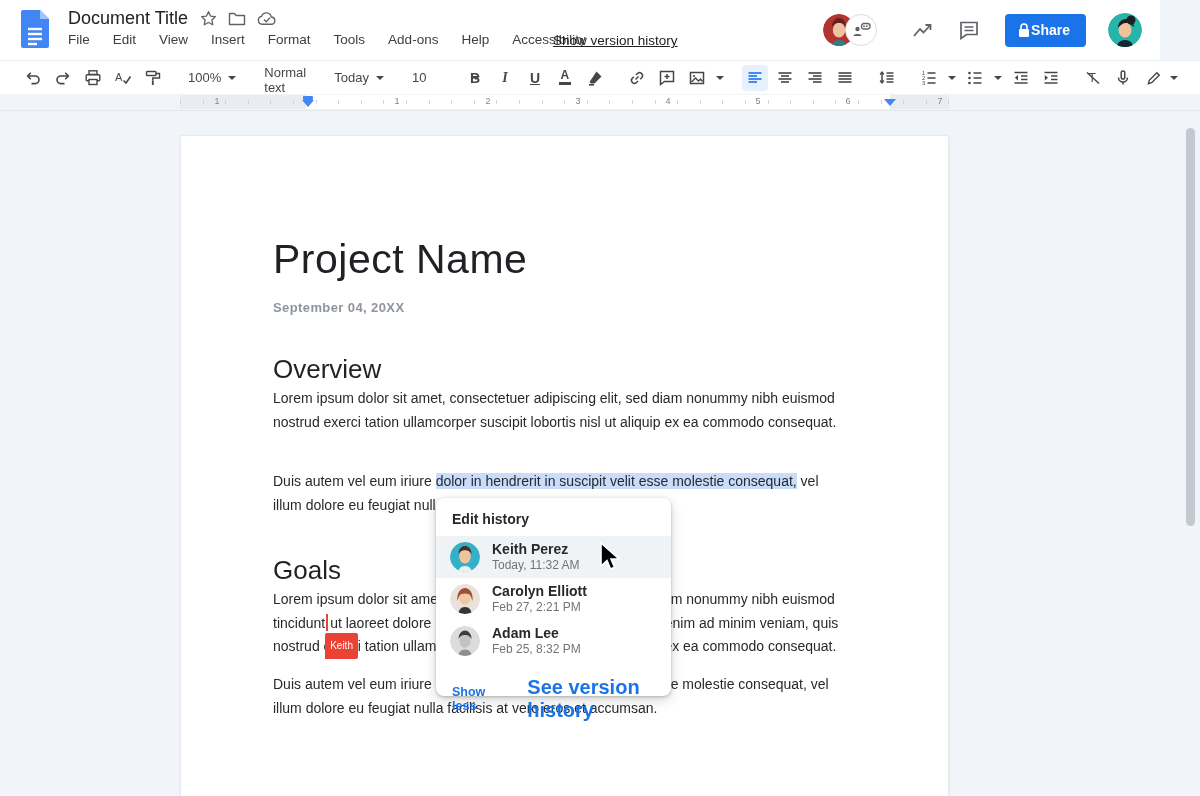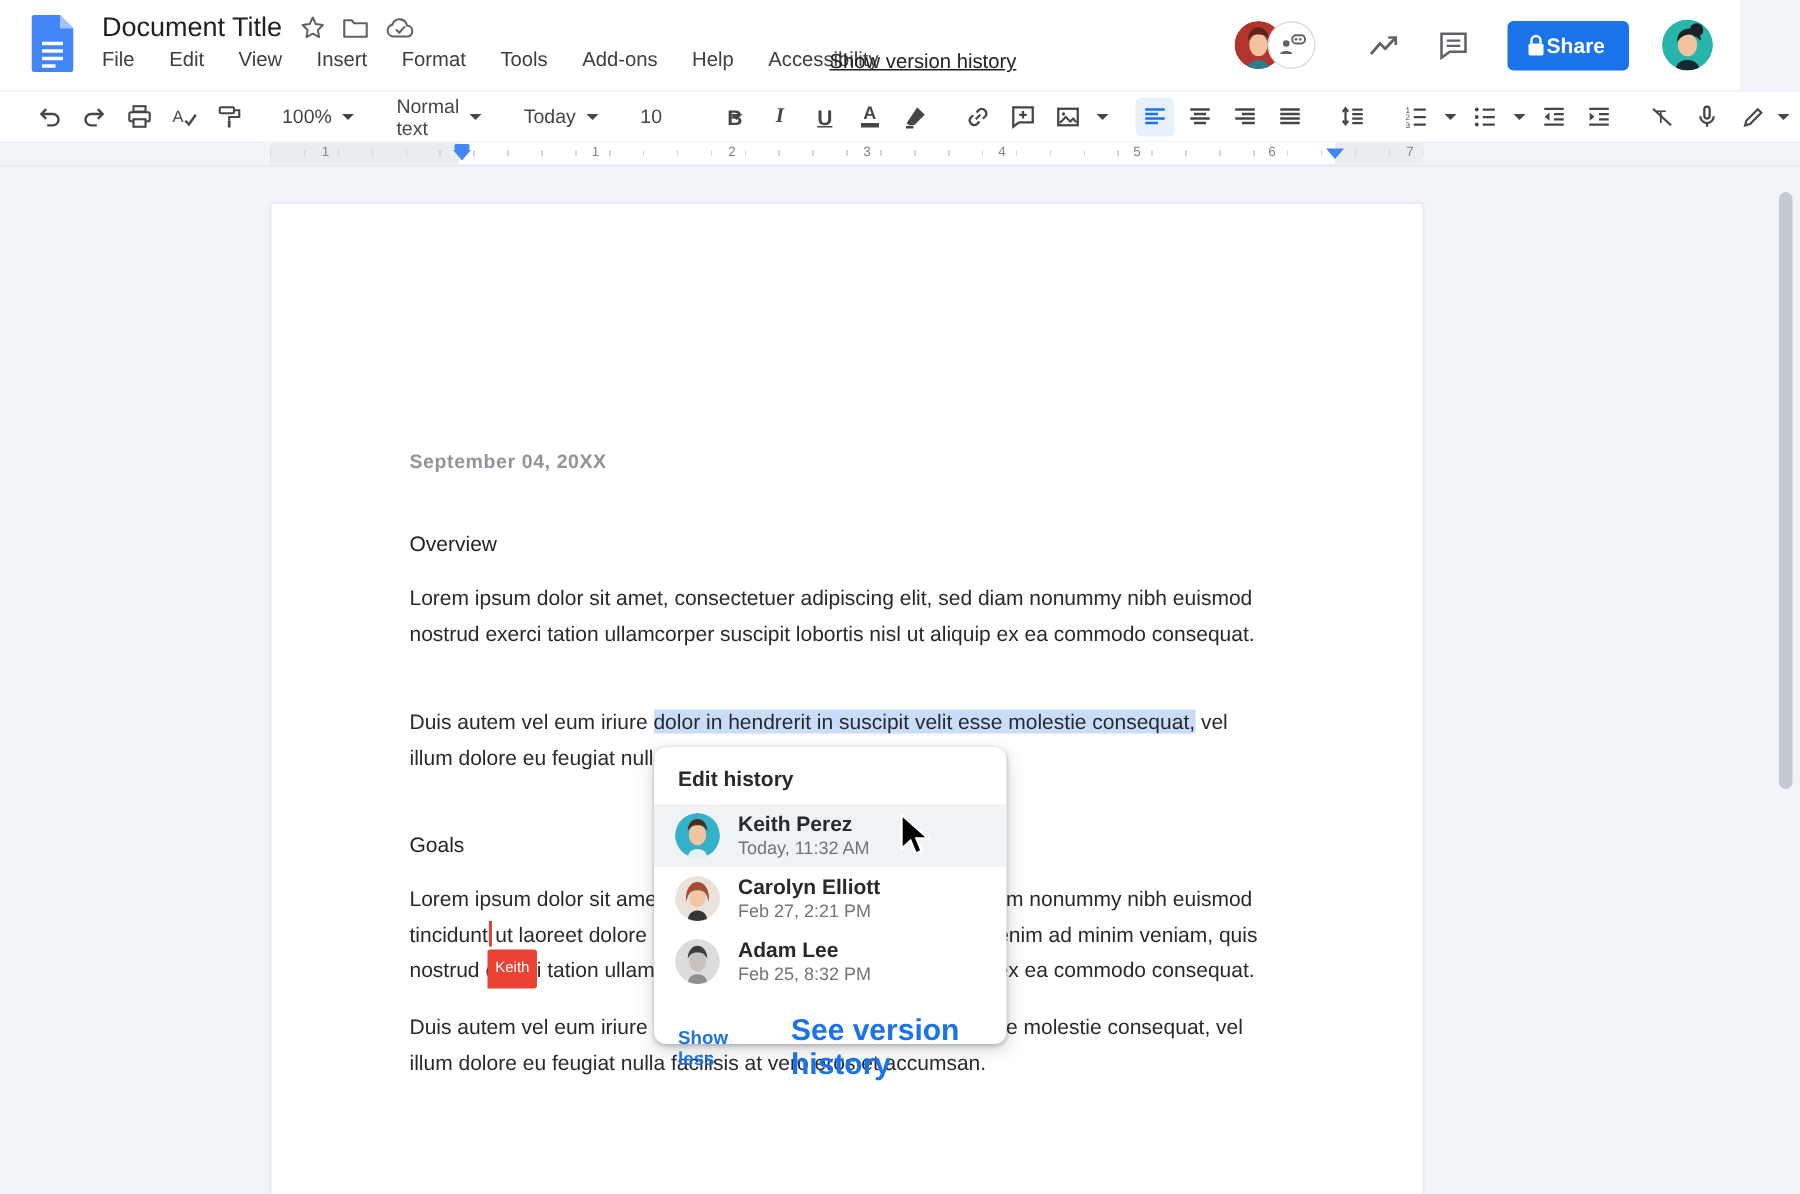--- a/index.html
+++ b/index.html
@@ -27,21 +27,21 @@
   .profile-avatar { width:34px; height:34px; margin-left:22px; }
 
   
   .toolbar { position:absolute; left:0; top:60px; width:1200px; height:34px; background:#fff; border-top:1px solid #eceff1; display:flex; align-items:center; padding-left:18px; }
   .tbtn { height:26px; min-width:26px; border-radius:4px; display:flex; align-items:center; justify-content:center; color:#444746; margin:0 2px; }
   .tbtn svg { display:block; }
   .tbtn.active { background:#e8f0fe; color:#1a73e8; }
   .tdiv { width:1px; height:20px; background:#dadce0; margin:0 6px; }
   .tchip { display:flex; align-items:center; gap:7px; padding:0 6px; height:26px; border-radius:4px; color:#444746; font-size:13px; margin:0 2px; }
   .caret-down { width:0; height:0; border-left:4px solid transparent; border-right:4px solid transparent; border-top:4px solid #444746; display:inline-block; }
-  .chip-wide { width:92px; justify-content:flex-start; }
+  .chip-wide { width:92px; justify-content:flex-start;flex-direction:column; }
   .chip-font { width:88px; justify-content:space-between; }
   .chip-size { width:40px; justify-content:space-between;gap:46px; }
   .ltr-btn { font-size:14px; font-weight:bold; width:24px; }
   .ltr-i { font-style:italic; font-family:"Liberation Serif",serif; font-weight:bold; }
   .ltr-u { text-decoration:underline; font-weight:bold; }
   .ltr-a { font-weight:bold; line-height:11px; display:flex; flex-direction:column; align-items:center; }
   .ltr-a .bar { width:12px; height:3px; background:#444746; margin-top:1px; }
   .toolbar-right { margin-left:auto; display:flex; align-items:center; padding-right:14px; }
 
   
@@ -52,21 +52,21 @@
     background-image:repeating-linear-gradient(to right, #c8cdd3 0 1px, transparent 1px 22.6px); opacity:.8; }
   .ruler-num { position:absolute; top:2px; transform:translateX(-50%); }
   .indent-marker { position:absolute; z-index:3; }
   .marker-rect { width:10px; height:4px; background:#4285f4; border-radius:1px; margin:0 auto; }
   .marker-tri { width:0; height:0; border-left:6px solid transparent; border-right:6px solid transparent; border-top:7px solid #4285f4; margin:0 auto; }
 
   
   .page { position:absolute; left:180px; top:135px; width:769px; height:700px; background:#fff; border:1px solid #e6e9ee; box-shadow:0 1px 3px rgba(0,0,0,.06); }
   .page-title { position:absolute; left:92px; top:100px; font-size:41px; letter-spacing:.5px; color:#1f2124; }
   .page-date { position:absolute; left:92px; top:164px; font-size:13px; font-weight:bold; letter-spacing:.4px; color:#8e959d; }
-  .sec-heading { position:absolute; font-size:14px; color:#1f2124; }
+  .sec-heading { position:absolute; font-size:26px; color:#1f2124; }
   .para { position:absolute; left:92px; font-size:14px; line-height:23.5px; color:#27292c; white-space:nowrap; }
   .selected-text { background:#c9ddfb; }
 
   
   .collab-caret { display:inline-block; position:relative; width:2px; height:17px; background:#ea4335; vertical-align:-3px; margin:0 2px 0 1px; }
   .collab-flag { position:absolute; left:-1px; top:-13px; background:#ea4335; color:#fff; font-size:10px; font-weight:normal; padding:1px 5px 2px; border-radius:2px 2px 2px 0; white-space:nowrap;margin-top:32px; }
 
   
   .popup { position:absolute; left:255px; top:362px; width:235px; height:198px; background:#fff; border-radius:8px;
     box-shadow:0 1px 3px rgba(60,64,67,.3), 0 4px 12px rgba(60,64,67,.22); z-index:40; }
@@ -415,20 +415,21 @@
     <div class="indent-marker" style="left:302px; top:2px; width:12px;">
       <div class="marker-rect"></div>
         <div class="marker-tri"></div>
     </div>
     <div class="indent-marker" style="left:884px; top:5px; width:12px;">
       <div class="marker-tri"></div>
     </div>
   </div>
 
   <div class="page">
+    <div class="page-title">Project Name</div>
     <div class="page-date">September 04, 20XX</div>
 
     <div class="sec-heading" style="left:92px; top:218px;">Overview</div>
     <div class="para" style="top:251px;">
       <div>Lorem ipsum dolor sit amet, consectetuer adipiscing elit, sed diam nonummy nibh euismod</div>
       <div>nostrud exerci tation ullamcorper suscipit lobortis nisl ut aliquip ex ea commodo consequat.</div>
     </div>
 
     <div class="para" style="top:334px;">
       <div><span>Duis autem vel eum iriure </span><span class="selected-text">dolor in hendrerit in suscipit velit esse molestie consequat,</span><span> vel</span></div>

